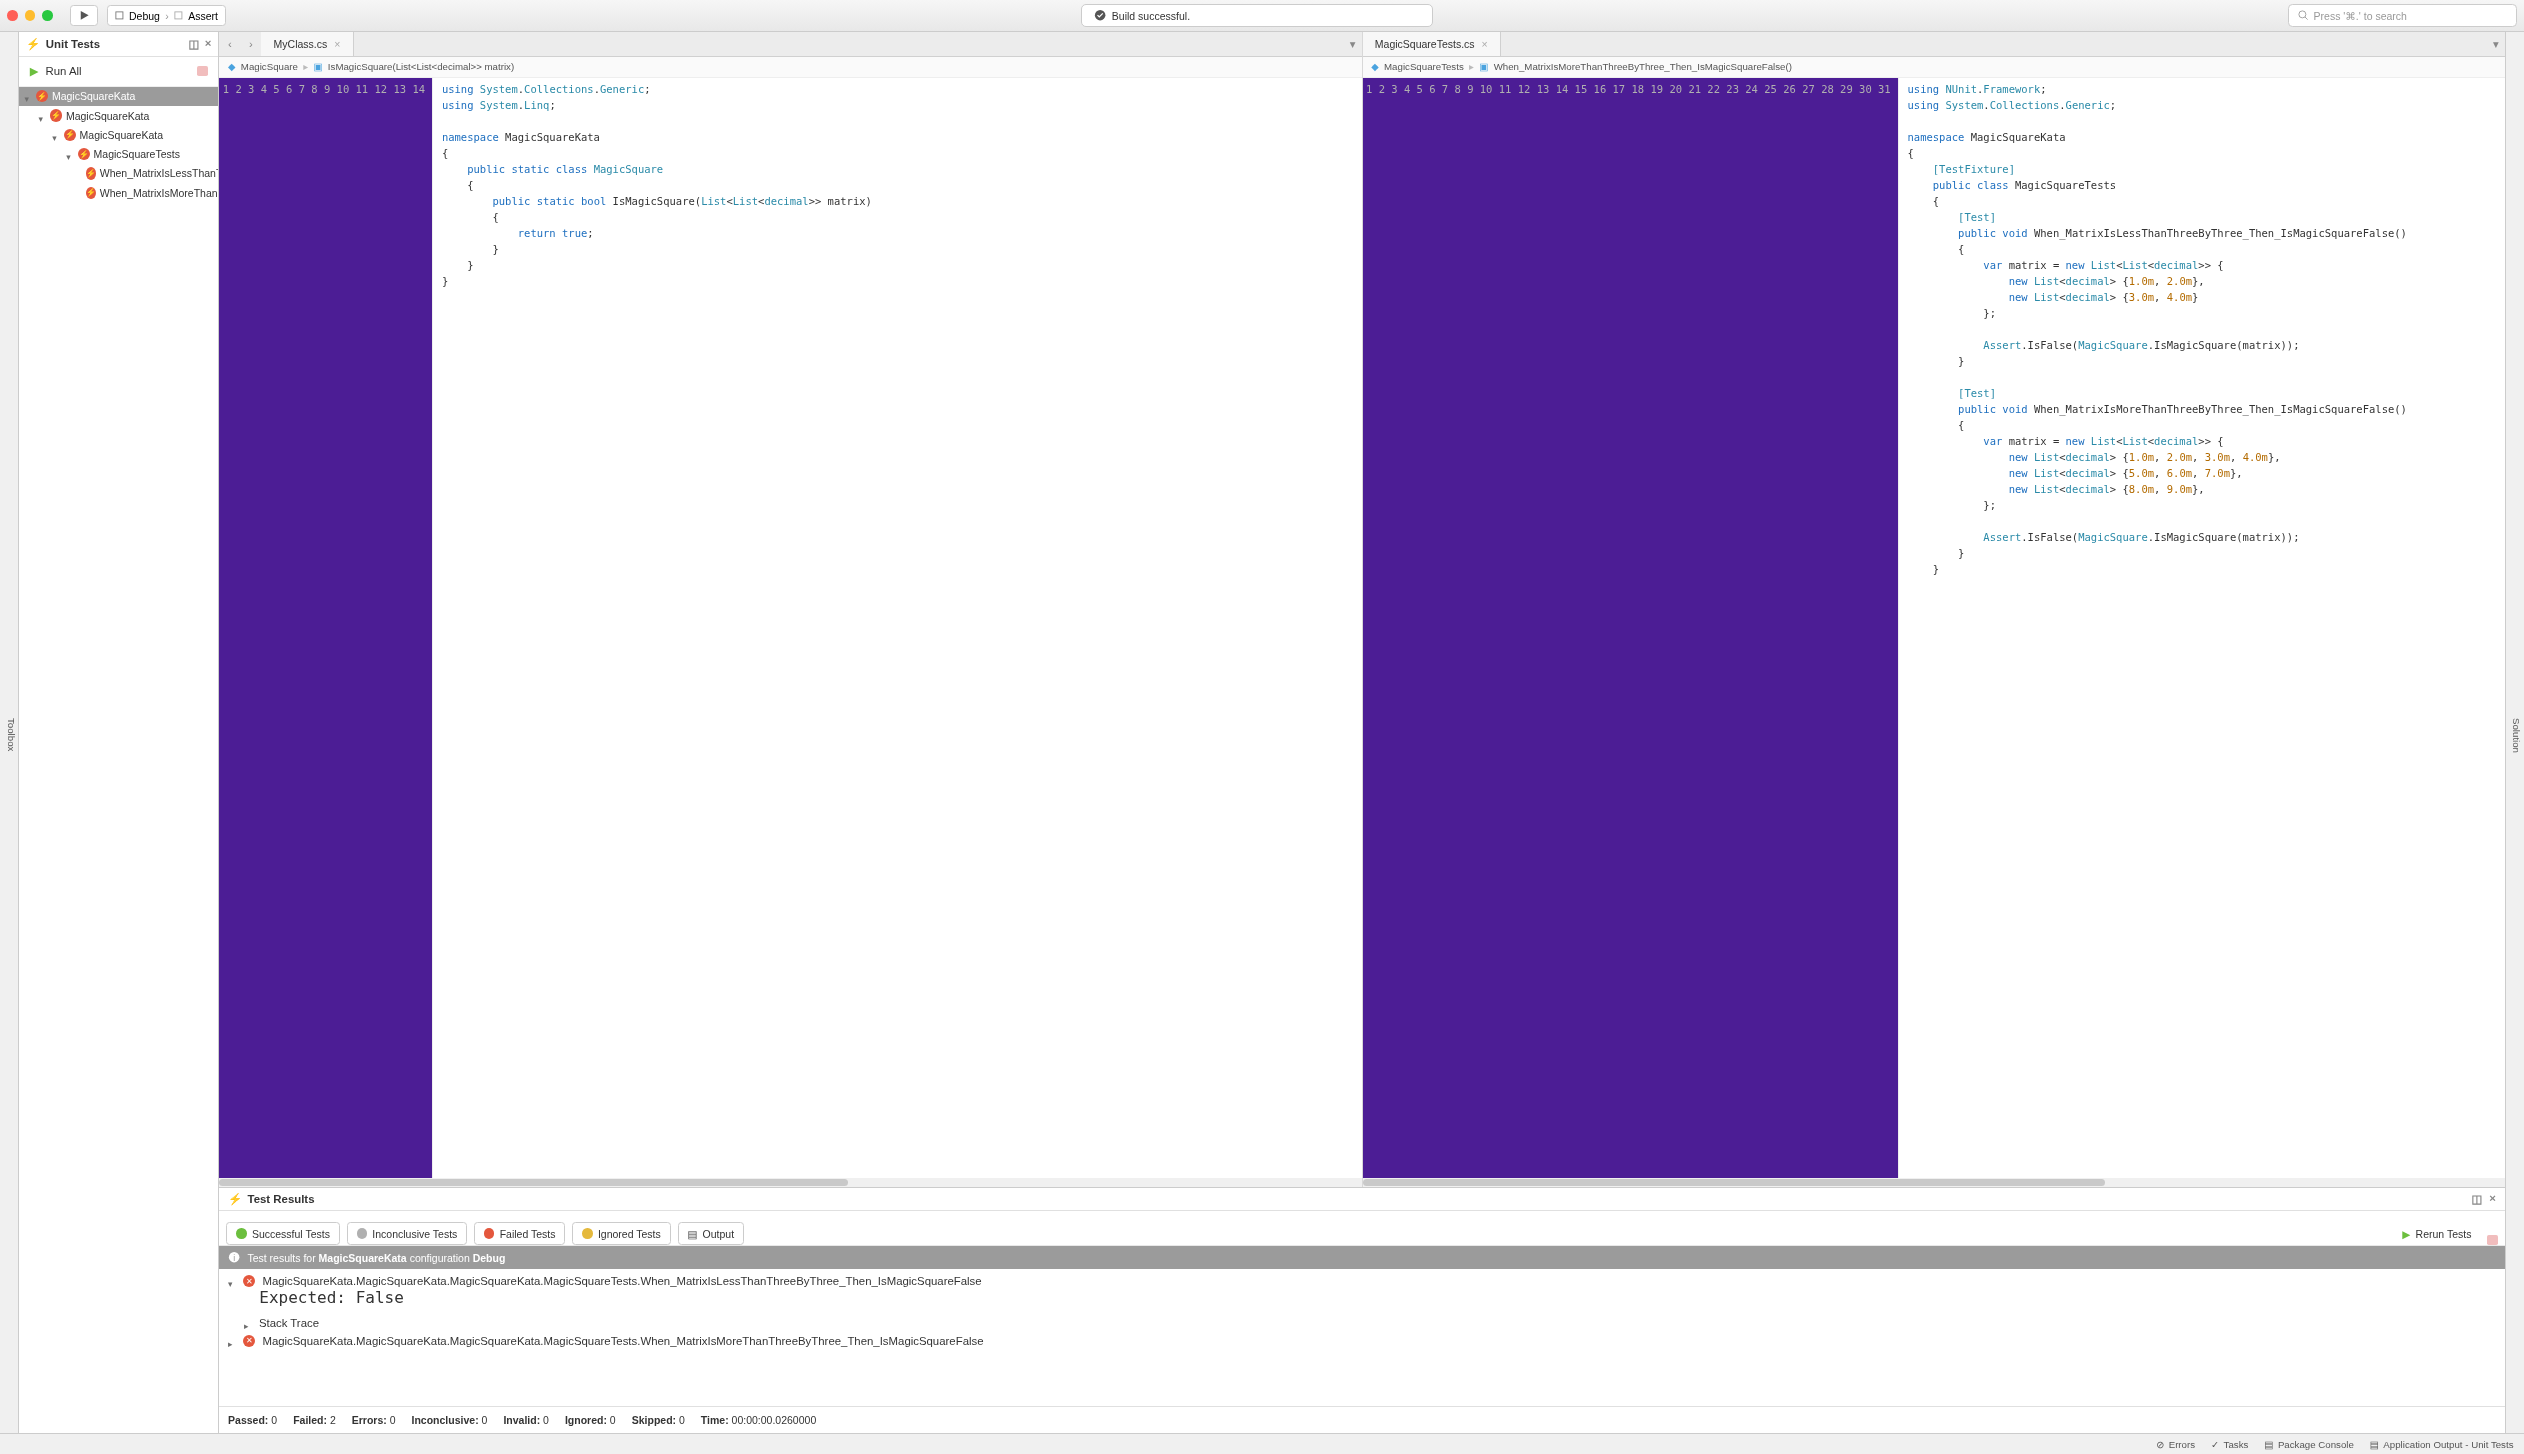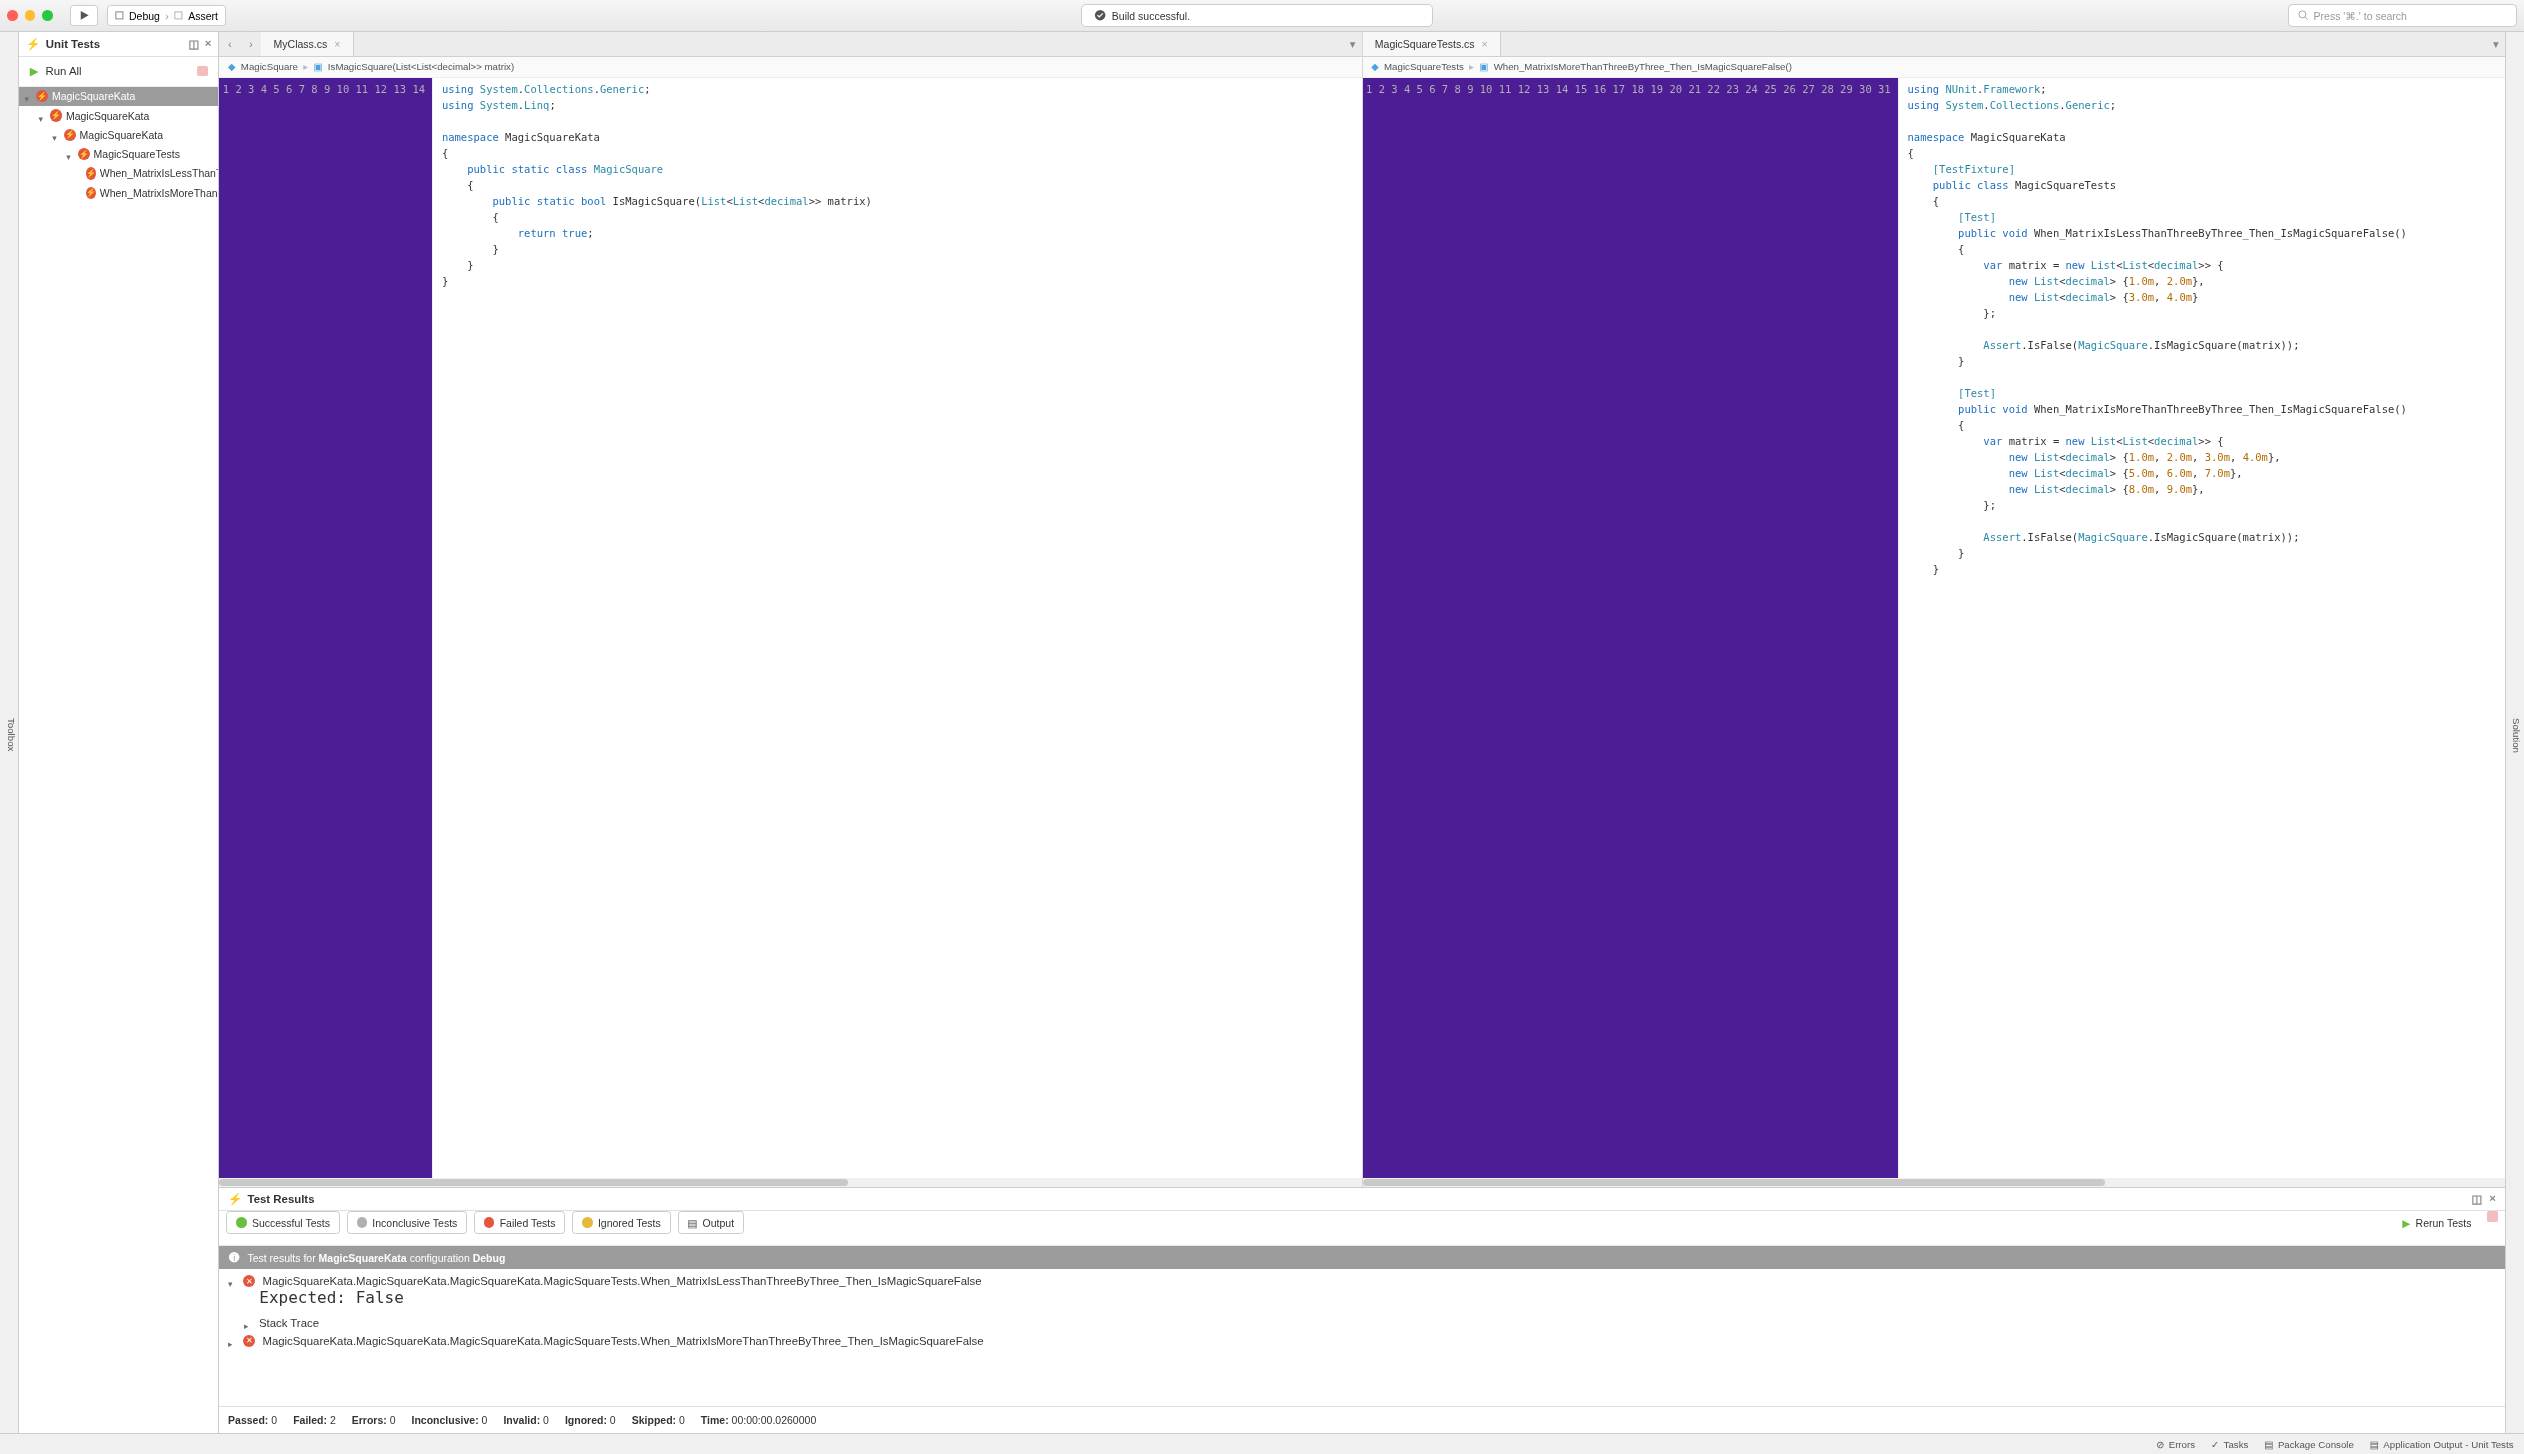--- a/index.html
+++ b/index.html
@@ -58,21 +58,21 @@
 .gutter { background: #4c1d95; color: #b0b0b0; text-align: right; padding: 3.5px 7px 3.5px 3.5px; font-family: Menlo, Consolas, monospace; font-size: 10.5px; line-height: 16px; user-select: none; border-right: 0.9px solid #eee; min-width: 42px; }
 .code { flex: 1; padding: 3.5px 8.8px; font-family: Menlo, Consolas, monospace; font-size: 10.5px; line-height: 16px; white-space: pre; overflow: auto; color: #333; }
 .kw { color: #1e6fbf; } .ty { color: #2a8aa8; } .nm { color: #b36b00; } .attr { color: #2a8aa8; }
 .hscroll { height: 8.8px; background: #f0f0f0; position: relative; }
 .hscroll .thumb { position: absolute; height: 7px; top: 0.9px; background: #c9c9c9; border-radius: 3.5px; }
 
 
 .bottom { height: 246px; display: flex; flex-direction: column; border-top: 0.9px solid #ccc; background: #fff; }
 .bot-header { display: flex; align-items: center; height: 23px; padding: 0 8.8px; border-bottom: 0.9px solid #e0e0e0; font-weight: 600; gap: 5.3px; }
 .bot-header .controls { margin-left: auto; display: flex; gap: 7px; color: #888; }
-.filter-row { display: flex; align-items: flex-start; gap: 7px; height: 35px; padding: 0 7px; border-bottom: 0.9px solid #e8e8e8; }
+.filter-row { display: flex; align-items: flex-end; gap: 7px; height: 35px; padding: 0 7px; border-bottom: 0.9px solid #e8e8e8; }
 .chip { display: inline-flex; align-items: center; gap: 5.3px; height: 23px; padding: 0 8.8px; border: 0.9px solid #ccc; border-radius: 3.5px; background: #fff; font-size: 10.5px; }
 .chip .c-dot { width: 10.5px; height: 10.5px; border-radius: 50%; }
 .c-green { background: #6cbf3e; } .c-grey { background: #b0b0b0; } .c-red { background: #e4573d; } .c-yellow { background: #e5b93c; }
 .info-bar { display: flex; align-items: center; height: 23px; padding: 0 8.8px; background: #9b9b9b; color: #fff; gap: 7px; font-size: 10.5px; }
 .results { flex: 1; overflow: auto; padding: 3.5px 0; font-size: 11.4px; }
 .res-row { display: flex; align-items: center; gap: 7px; padding: 2.6px 8.8px; }
 .res-indent { padding-left: 40px; font-family: Menlo, Consolas, monospace; font-size: 16px; line-height: 16px; }
 .summary-row { border-top: 0.9px solid #e0e0e0; padding: 7px 8.8px; font-size: 10.5px; display: flex; gap: 16px; }
 .summary-row b { font-weight: 600; }
 

